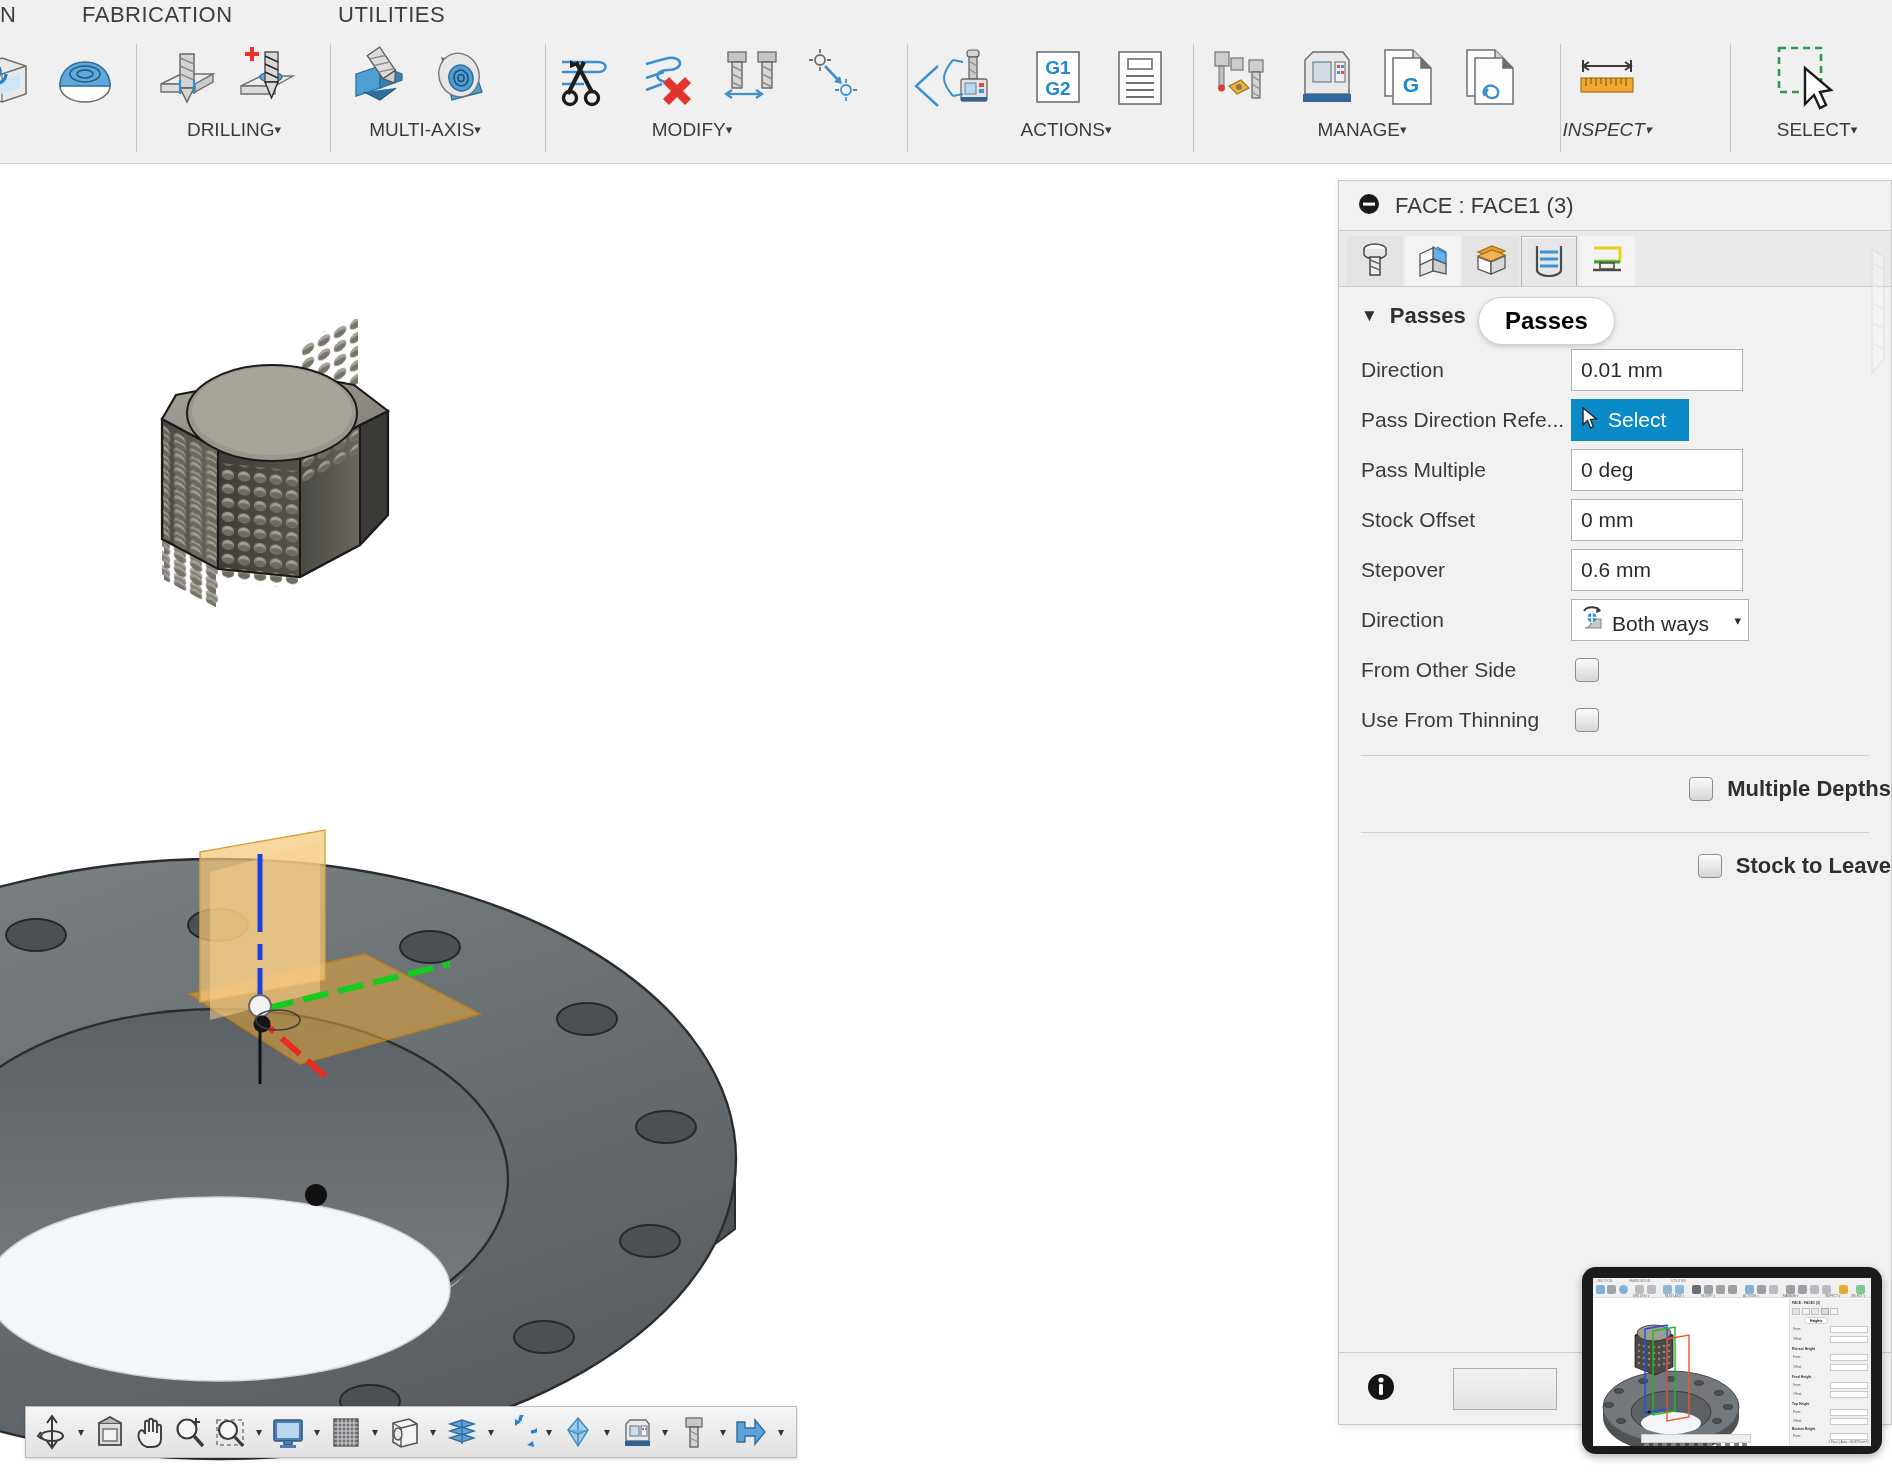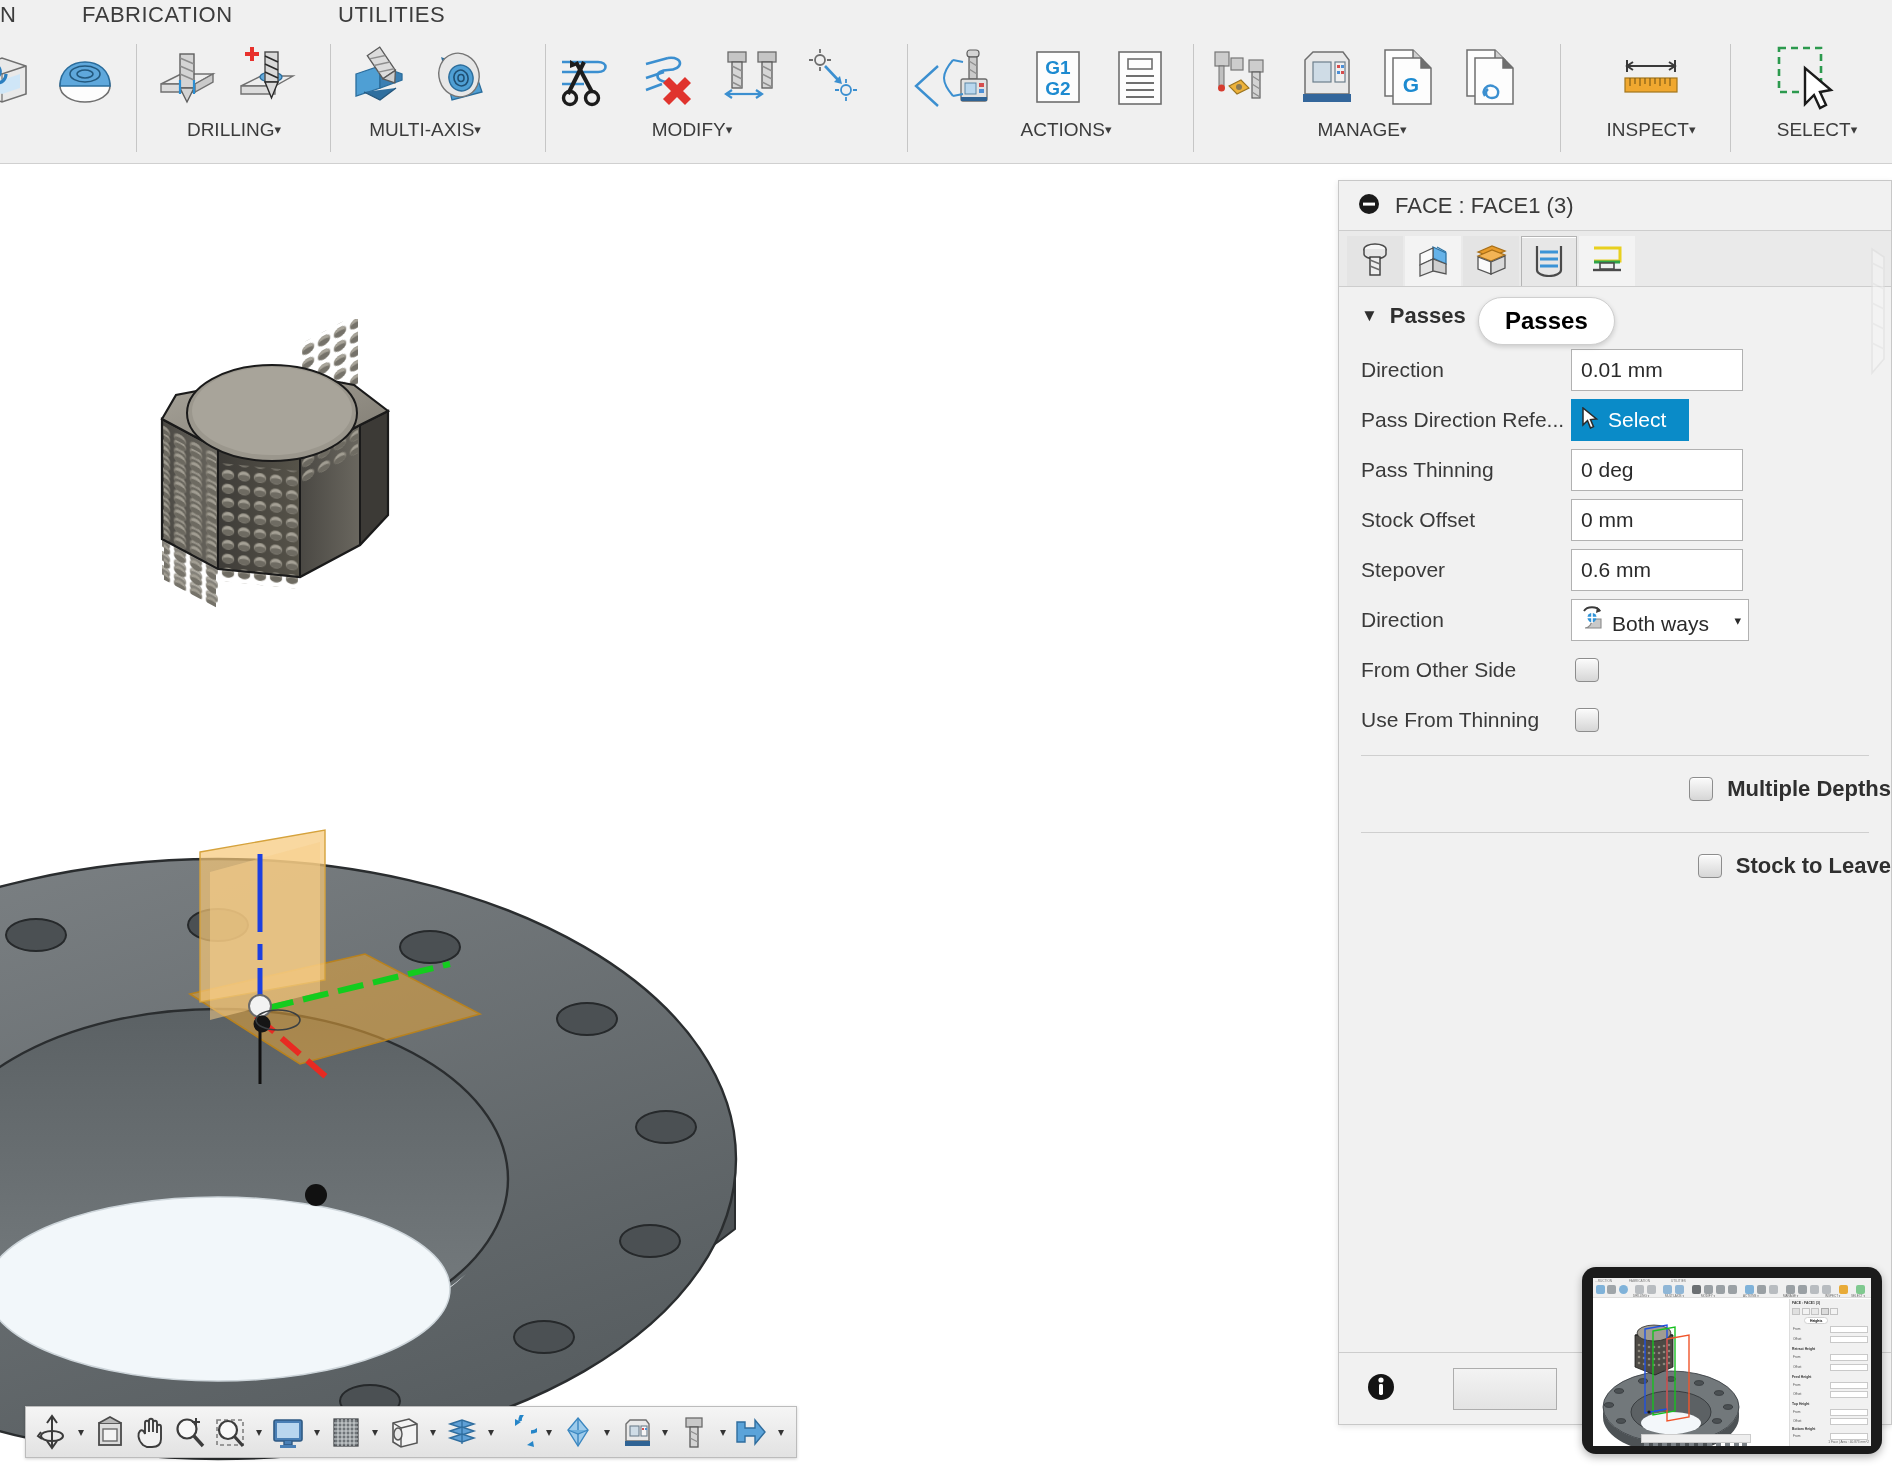--- a/index.html
+++ b/index.html
@@ -472,21 +472,21 @@
             <path d="M30 52 C26 46 32 40 38 42 C46 45 44 54 37 54 C31 54 29 48 33 45" fill="none" stroke="#3b8fd0" stroke-width="2.4"></path>
           </svg>
         </div>
       </div>
       <div class="rib-label">
         <span>MANAGE</span><span class="caret">▾</span>
       </div>
     </div>
     <div class="rib-div" style="left:1560px;"></div>
 
-    <div class="rib-group" style="left:1572px; width:158px;">
+    <div class="rib-group" style="left:1528px; width:158px;font-style:italic;">
       <div class="rib-icons" style="left:38px;">
         <div class="rib-btn">
           <svg width="76" height="70" viewBox="0 0 76 70">
             <path d="M14 22 L62 22" stroke="#3a3a3a" stroke-width="2"></path>
             <path d="M14 16 L14 28 M62 16 L62 28" stroke="#3a3a3a" stroke-width="2"></path>
             <path d="M20 18 L14 22 L20 26" fill="none" stroke="#3a3a3a" stroke-width="2"></path>
             <path d="M56 18 L62 22 L56 26" fill="none" stroke="#3a3a3a" stroke-width="2"></path>
             <rect x="12" y="34" width="52" height="14" fill="#f0a830" stroke="#a2761c" stroke-width="1.2"></rect>
             <path d="M17 34 L17 42 M22 34 L22 40 M27 34 L27 42 M32 34 L32 40 M37 34 L37 42 M42 34 L42 40 M47 34 L47 42 M52 34 L52 40 M57 34 L57 42" stroke="#7a5a16" stroke-width="1.1"></path>
           </svg>
@@ -893,21 +893,21 @@
         <span>
           <svg width="20" height="22" viewBox="0 0 20 22">
             <path d="M3 1 L3 18 L7.5 13.5 L10.5 21 L13.5 19.6 L10.5 12.6 L16.5 12 Z" fill="#ffffff" stroke="#2a2a2a" stroke-width="1.5"></path>
           </svg>
         </span>
         <span>Select</span>
       </div>
     </div>
 
     <div class="row">
-      <div class="lbl">Pass Thinning</div>
+      <div class="lbl">Pass Multiple</div>
       <div class="fld">0 deg</div>
     </div>
 
 
     <div class="row">
       <div class="lbl">Stock Offset</div>
       <div class="fld">0 mm</div>
     </div>
 
     <div class="row">

